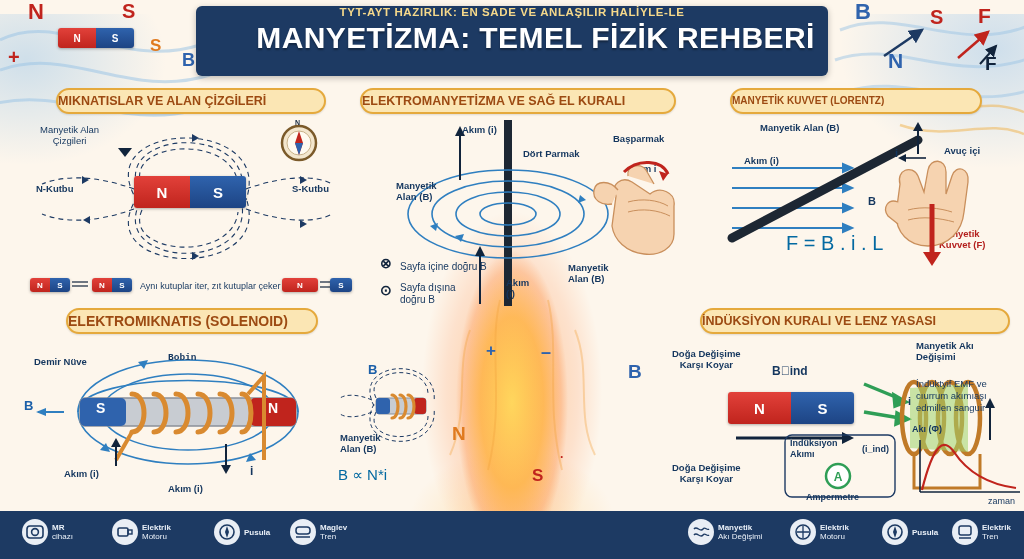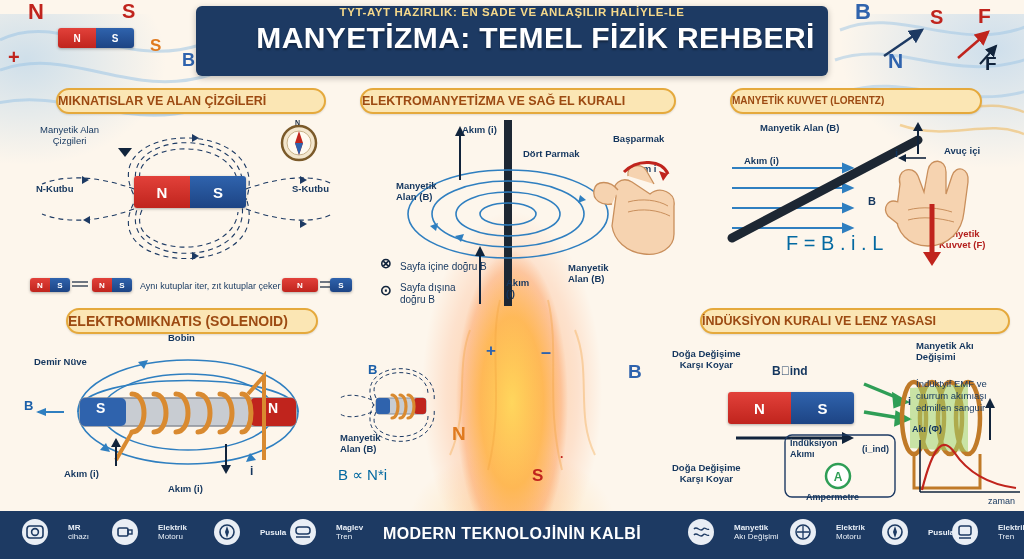--- a/index.html
+++ b/index.html
@@ -68,21 +68,21 @@
   .magnet .s{background:linear-gradient(#2f63ad,#1d4484);color:#fff;flex:1;display:flex;align-items:center;justify-content:center;font-weight:bold;}
 
   
   .footer{
     position:absolute;left:0;bottom:0;width:1024px;height:48px;background:#1d3a63;color:#fff;
   }
   .footer .ftitle{
     position:absolute;left:50%;top:14px;transform:translateX(-50%);
     font-size:16px;font-weight:bold;letter-spacing:.4px;white-space:nowrap;
   }
-  .fitem{position:absolute;top:8px;display:flex;align-items:center;gap:20px;}
+  .fitem{position:absolute;top:8px;display:flex;align-items:center;gap:4px;}
   .fitem .ficon{width:26px;height:26px;border-radius:50%;background:#e9eef5;display:flex;align-items:center;justify-content:center;}
   .fitem .flabel{font-size:8px;line-height:9px;color:#eaf0f8;max-width:52px;}
   .fitem .flabel b{font-weight:bold;display:block;}
 
   .corner{position:absolute;font-weight:bold;}
 </style>
 </head>
 <body>
 
 <div id="poster">
@@ -369,21 +369,21 @@
     <line x1="96" y1="126" x2="96" y2="104" stroke="#11243c" stroke-width="2"></line>
     <path d="M96,98 l5,9 l-10,0 z" fill="#11243c"></path>
     <line x1="206" y1="104" x2="206" y2="128" stroke="#11243c" stroke-width="2"></line>
     <path d="M206,134 l5,-9 l-10,0 z" fill="#11243c"></path>
 
     <line x1="18" y1="72" x2="44" y2="72" stroke="#2f7fc0" stroke-width="2"></line>
     <path d="M16,72 l10,-4 l0,8 z" fill="#2f7fc0"></path>
   </svg>
 
   <div class="lbl b" style="left:34px;top:356px;">Demir Nüve</div>
-  <div class="lbl b" style="left:168px;top:332px;">Bobin</div>
+  <div class="lbl b" style="left:168px;top:352px;font-family:Liberation Mono, monospace;">Bobin</div>
   <div class="lbl b blue" style="left:24px;top:400px;font-size:13px;">B</div>
   <div class="lbl b" style="left:64px;top:468px;">Akım (i)</div>
   <div class="lbl b" style="left:168px;top:483px;">Akım (i)</div>
   <div class="lbl b" style="left:250px;top:466px;font-size:12px;">i</div>
   <div class="lbl b" style="left:96px;top:403px;font-size:14px;color:#fff;">S</div>
   <div class="lbl b" style="left:268px;top:403px;font-size:14px;color:#fff;">N</div>
 
   <svg width="120" height="110" style="position:absolute;left:336px;top:350px;">
     <g fill="none" stroke="#1d3a63" stroke-width="1" stroke-dasharray="4,3">
       <path d="M40,48 C26,18 92,12 92,44"></path>
@@ -476,21 +476,20 @@
   <div class="lbl" style="left:988px;top:496px;font-size:9px;">zaman</div>
 
   <div class="lbl b" style="left:486px;top:345px;font-size:17px;color:#2f63ad;">+</div>
   <div class="lbl b" style="left:541px;top:347px;font-size:18px;color:#2f63ad;">–</div>
   <div class="lbl b" style="left:628px;top:366px;font-size:19px;color:#2f63ad;">B</div>
   <div class="lbl b" style="left:532px;top:470px;font-size:17px;color:#c0241d;">S</div>
   <div class="lbl b" style="left:560px;top:452px;font-size:12px;color:#c0241d;">·</div>
   <div class="lbl b" style="left:452px;top:428px;font-size:19px;color:#e07a1f;">N</div>
 
   <div class="footer">
-    <div class="ftitle">MODERN TEKNOLOJİNİN KALBİ</div>
 
     <div class="fitem" style="left:22px;">
       <div class="ficon">
         <svg width="18" height="18" viewBox="0 0 18 18">
             <rect x="1" y="3" width="16" height="12" rx="3" fill="none" stroke="#1d3a63" stroke-width="1.6"></rect>
             <circle cx="9" cy="9" r="3.4" fill="none" stroke="#1d3a63" stroke-width="1.6"></circle>
           </svg>
       </div>
       <div class="flabel">
         <b>MR</b>

